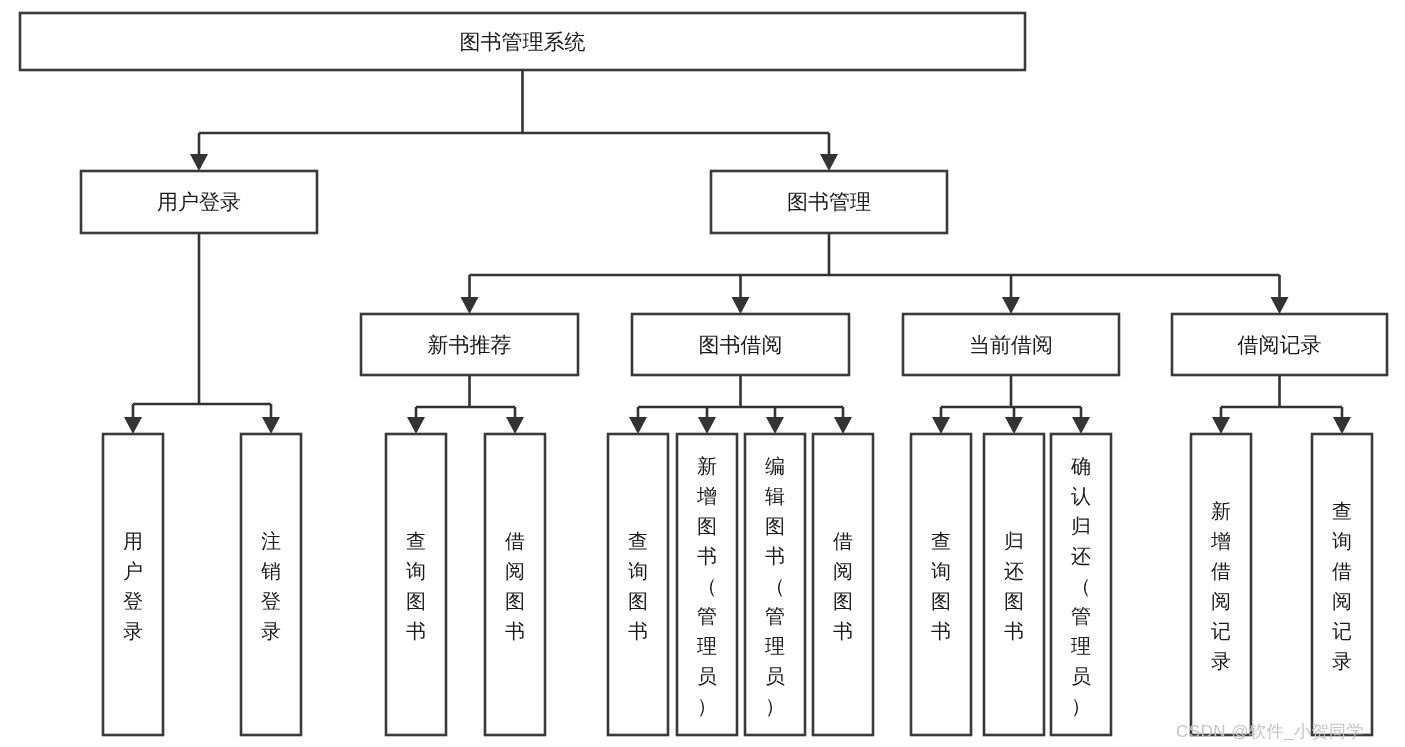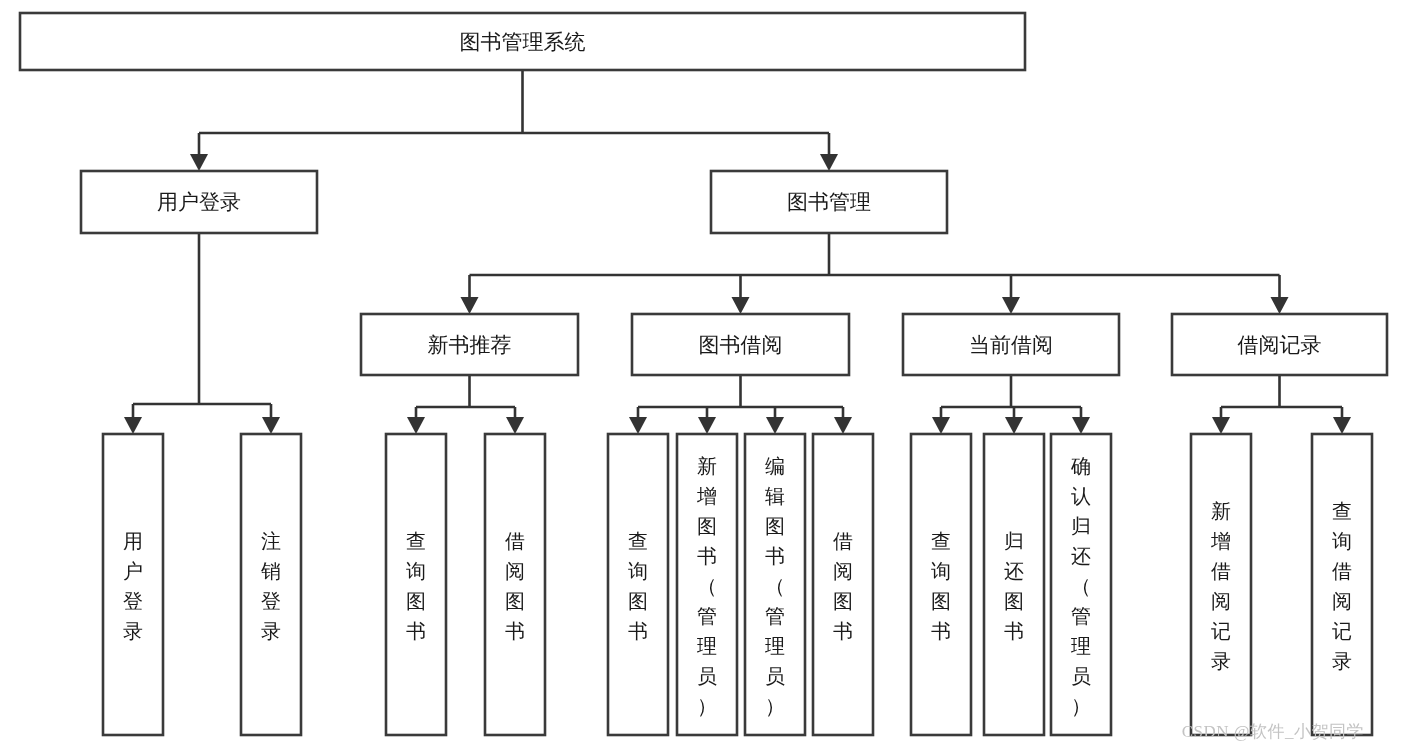--- a/index.html
+++ b/index.html
@@ -51,21 +51,21 @@
     stroke-linecap: butt;
   }
   .edge-arrow {
     fill: #333333;
     stroke: none;
   }
   .watermark {
     position: absolute;
     right: 8px;
     bottom: 4px;
-    font-family: Liberation Serif, serif;
+    font-family: Liberation Sans, sans-serif;
     font-size: 17px;
     color: #c3c3c3;
     white-space: nowrap;
     letter-spacing: 0.5px;
     user-select: none;
   }
 </style>
 </head>
 <body>
 

